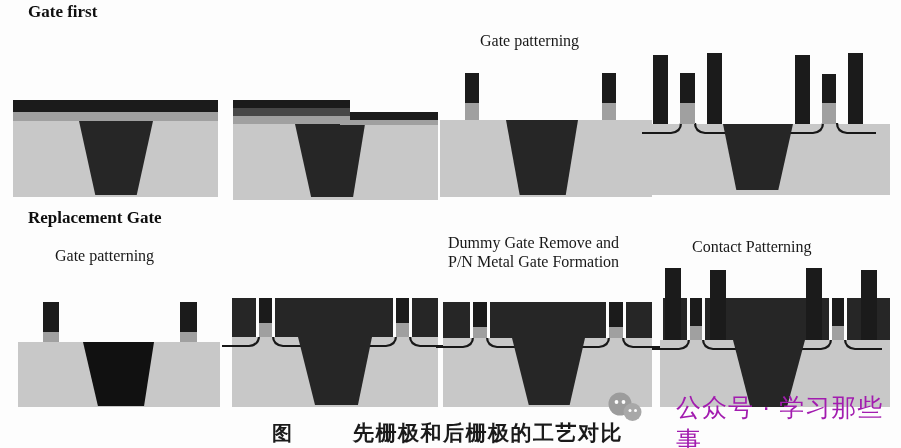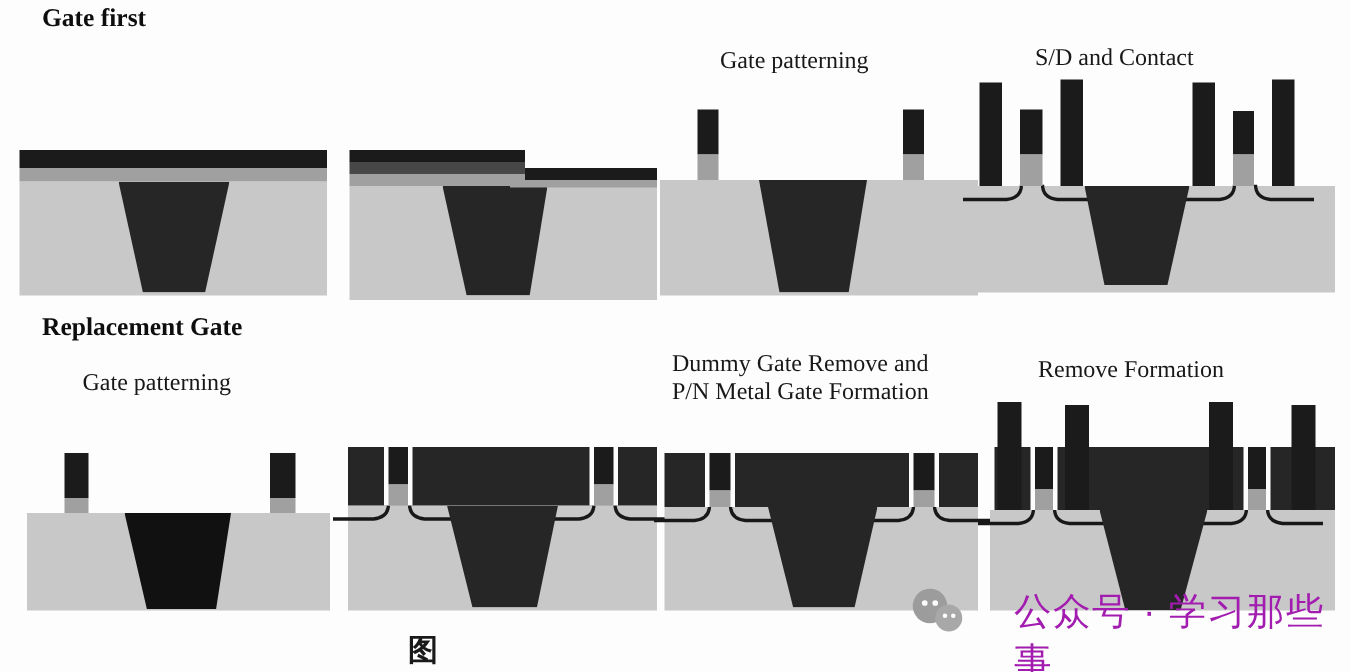--- a/index.html
+++ b/index.html
@@ -40,21 +40,20 @@
   <div class="abs hk" style="left:233px;top:116px;width:117px;height:8px;"></div>
 
   <div class="abs lbl" style="left:480px;top:32px;">Gate patterning</div>
   <div class="abs sub" style="left:440px;top:120px;width:212px;height:77px;"></div>
   <div class="abs trap" style="left:506px;top:120px;width:72px;height:75px;clip-path:polygon(0 0,100% 0,83% 100%,19% 100%);"></div>
   <div class="abs blk" style="left:465px;top:73px;width:14px;height:30px;"></div>
   <div class="abs hk" style="left:465px;top:103px;width:14px;height:17px;"></div>
   <div class="abs blk" style="left:602px;top:73px;width:14px;height:30px;"></div>
   <div class="abs hk" style="left:602px;top:103px;width:14px;height:17px;"></div>
 
-  <div class="abs lbl" style="left:690px;top:30px;">S/D and Contact</div>
   <div class="abs sub" style="left:652px;top:124px;width:238px;height:71px;"></div>
   <div class="abs" style="left:640px;top:123px;">
     <svg width="96" height="16" viewBox="0 0 96 16">
         <path d="M41,0 Q41,9 31,10 L2,10" fill="none" stroke="#181818" stroke-width="2.2"></path>
         <path d="M55,0 Q55,9 65,10 L94,10" fill="none" stroke="#181818" stroke-width="2.2"></path>
       </svg>
   </div>
   <div class="abs" style="left:782px;top:123px;">
     <svg width="96" height="16" viewBox="0 0 96 16">
         <path d="M41,0 Q41,9 31,10 L2,10" fill="none" stroke="#181818" stroke-width="2.2"></path>
@@ -120,21 +119,21 @@
   </div>
   <div class="abs trap" style="left:512px;top:338px;width:73px;height:67px;clip-path:polygon(0 0,100% 0,79% 100%,23% 100%);"></div>
   <div class="abs ild" style="left:443px;top:302px;width:209px;height:36px;"></div>
   <div class="abs gap" style="left:470px;top:302px;width:20px;height:36px;"></div>
   <div class="abs blk" style="left:473px;top:302px;width:14px;height:25px;"></div>
   <div class="abs hk" style="left:473px;top:327px;width:14px;height:11px;"></div>
   <div class="abs gap" style="left:606px;top:302px;width:20px;height:36px;"></div>
   <div class="abs blk" style="left:609px;top:302px;width:14px;height:25px;"></div>
   <div class="abs hk" style="left:609px;top:327px;width:14px;height:11px;"></div>
 
-  <div class="abs lbl" style="left:692px;top:238px;">Remove Formation</div>
+  <div class="abs lbl" style="left:692px;top:238px;">Contact Patterning</div>
   <div class="abs sub" style="left:660px;top:340px;width:230px;height:67px;"></div>
   <div class="abs" style="left:648px;top:339px;">
     <svg width="96" height="16" viewBox="0 0 96 16">
         <path d="M41,0 Q41,9 31,10 L4,10" fill="none" stroke="#181818" stroke-width="2.2"></path>
         <path d="M55,0 Q55,9 65,10 L92,10" fill="none" stroke="#181818" stroke-width="2.2"></path>
       </svg>
   </div>
   <div class="abs" style="left:790px;top:339px;">
     <svg width="96" height="16" viewBox="0 0 96 16">
         <path d="M41,0 Q41,9 31,10 L4,10" fill="none" stroke="#181818" stroke-width="2.2"></path>
@@ -148,20 +147,21 @@
   <div class="abs blk" style="left:806px;top:268px;width:16px;height:72px;"></div>
   <div class="abs blk" style="left:861px;top:270px;width:16px;height:70px;"></div>
   <div class="abs gap" style="left:687px;top:298px;width:18px;height:42px;"></div>
   <div class="abs blk" style="left:690px;top:298px;width:12px;height:28px;"></div>
   <div class="abs hk" style="left:690px;top:326px;width:12px;height:14px;"></div>
   <div class="abs gap" style="left:829px;top:298px;width:18px;height:42px;"></div>
   <div class="abs blk" style="left:832px;top:298px;width:12px;height:28px;"></div>
   <div class="abs hk" style="left:832px;top:326px;width:12px;height:14px;"></div>
 
   <div class="abs cap" style="left:272px;top:420px;font-size:20px;">图</div>
+  <div class="abs cap" style="left:353px;top:419px;font-size:21px;letter-spacing:1.5px;">先栅极和后栅极的工艺对比</div>
 
   <div class="abs" style="left:606px;top:391px;">
     <svg width="38" height="34" viewBox="0 0 38 34">
       <circle cx="14" cy="13" r="11.5" fill="#9c9c9c"></circle>
       <circle cx="10.5" cy="11" r="1.9" fill="#fdfdfd"></circle>
       <circle cx="17.5" cy="11" r="1.9" fill="#fdfdfd"></circle>
       <circle cx="26.5" cy="21" r="9" fill="#a8a8a8"></circle>
       <circle cx="24" cy="19.5" r="1.5" fill="#fdfdfd"></circle>
       <circle cx="29.5" cy="19.5" r="1.5" fill="#fdfdfd"></circle>
     </svg>

